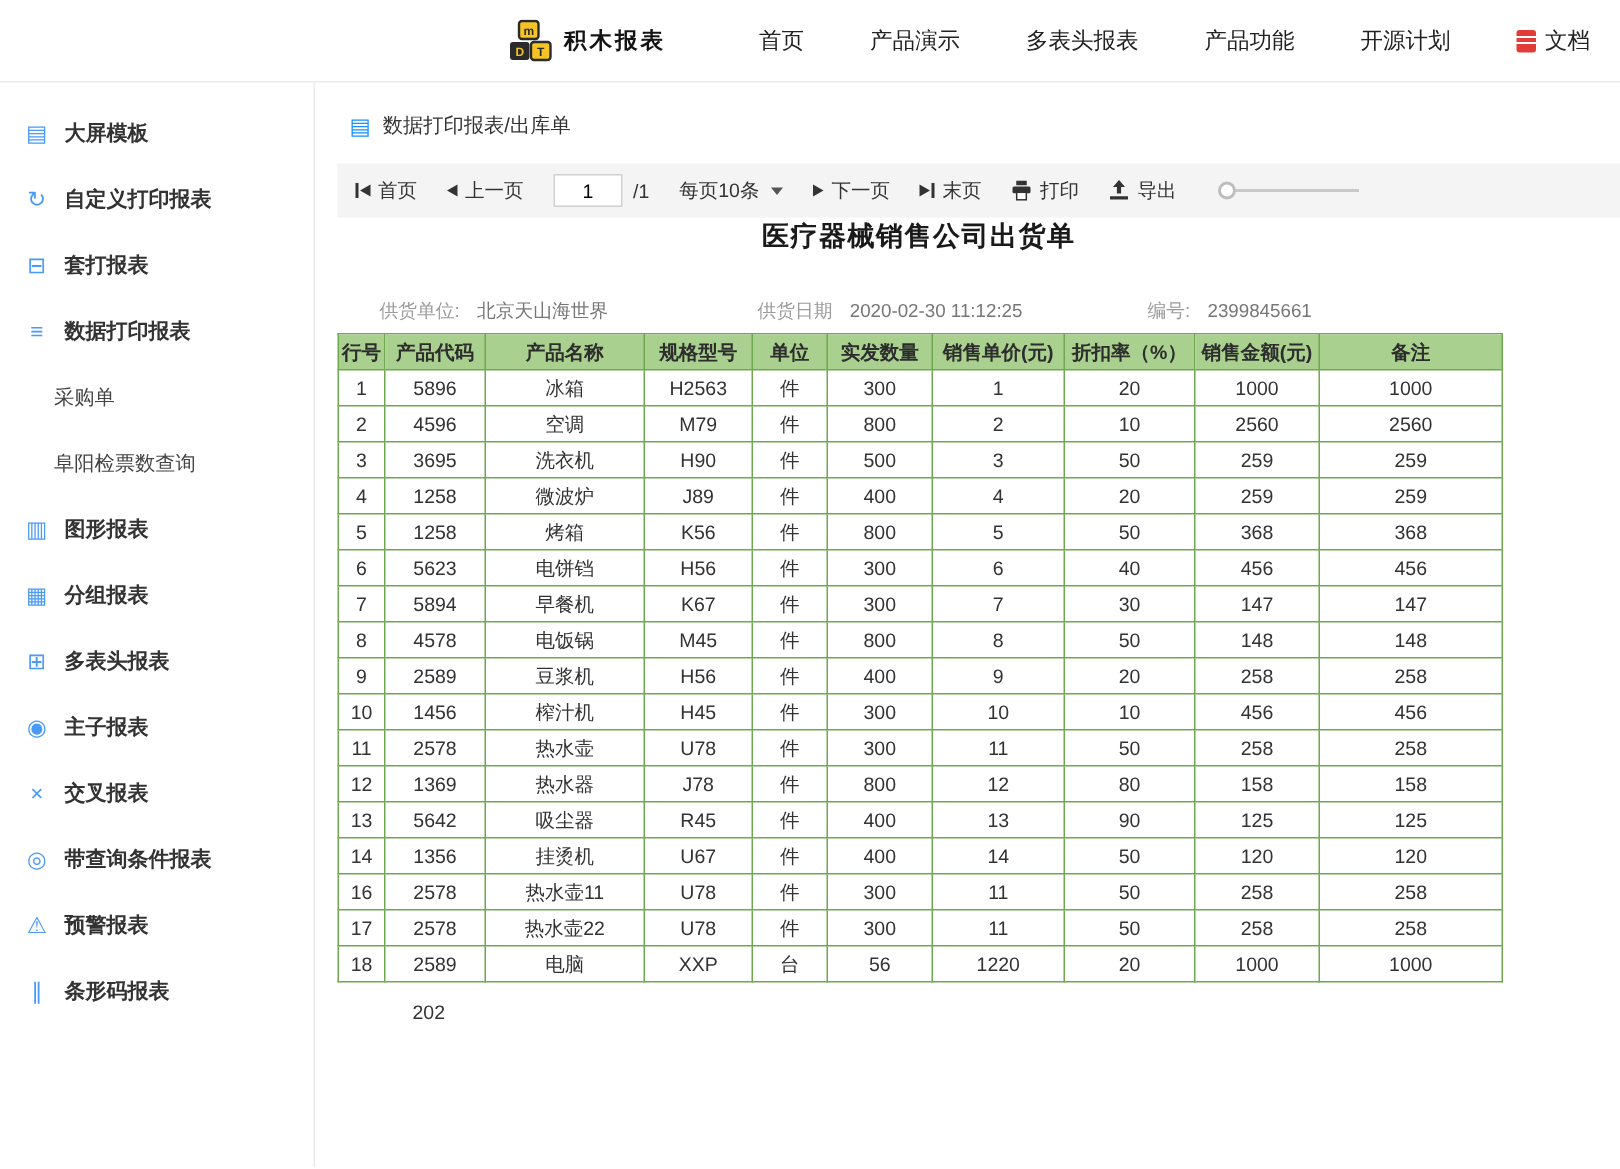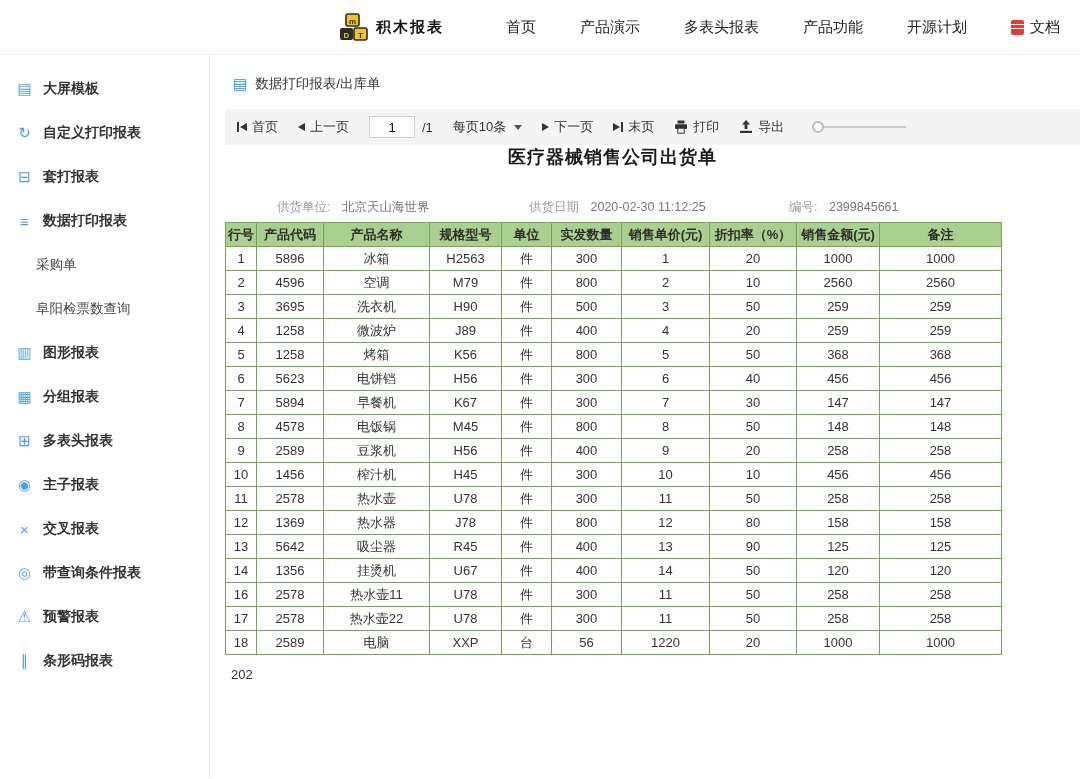--- a/index.html
+++ b/index.html
@@ -49,29 +49,29 @@
   .slider { display:flex; align-items:center; margin-left:8px; cursor:pointer; }
   .slider-handle { width:12px; height:12px; border-radius:50%; border:2px solid #bdbdbd; background:#fff; }
   .slider-track { width:82px; height:2px; background:#c9c9c9; }
 
   
   .report-title { text-align:center; font-size:18px; font-weight:700; color:#1a1a1a;
     width:775px; letter-spacing:1px; }
   .report-info { width:775px; display:flex; margin-top:30px; margin-bottom:4px;
     font-size:12.5px; padding-left:28px; align-items:center; }
   .ig1 { width:252px; } .ig2 { width:260px; } .ig3 { flex:1; }
-  .lab { color:#9b9b9b; margin-right:8px;margin-left:24px; } .val { color:#777; }
+  .lab { color:#9b9b9b; margin-right:8px; } .val { color:#777; }
 
   table { border-collapse:collapse; table-layout:fixed; margin-top:6px; }
   th,td { border:1px solid #6fa84f; height:24px; font-size:13px; text-align:center;
     padding:0 2px; overflow:hidden; white-space:nowrap; }
   th { background:#a9d08e; font-weight:700; color:#2d2d2d; }
   td { color:#333; background:#fff; }
 
-  .footer-text { margin-top:12px; font-size:13px; color:#333; padding-left:6px; }
+  .footer-text { margin-top:12px; font-size:13px; color:#333; padding-left:6px;margin-left:44px; }
 </style>
 </head>
 <body>
 
 <div class="app">
 
   <header class="navbar">
     <div class="logo">
       <span style="display:flex;">
         <svg width="30" height="30" viewBox="0 0 30 30">

